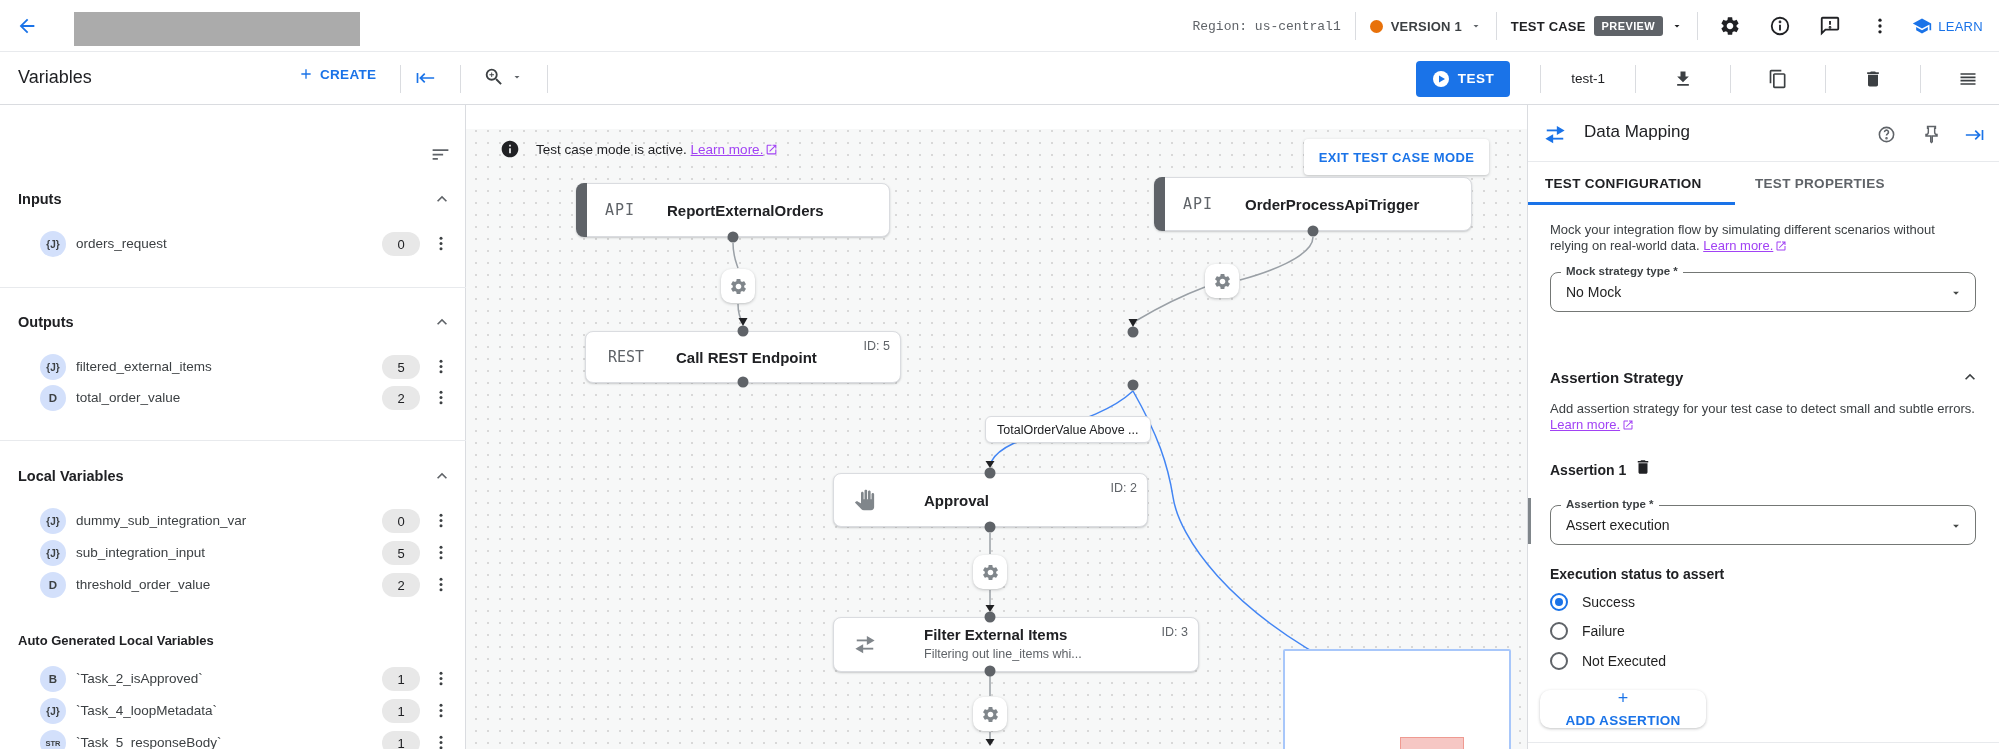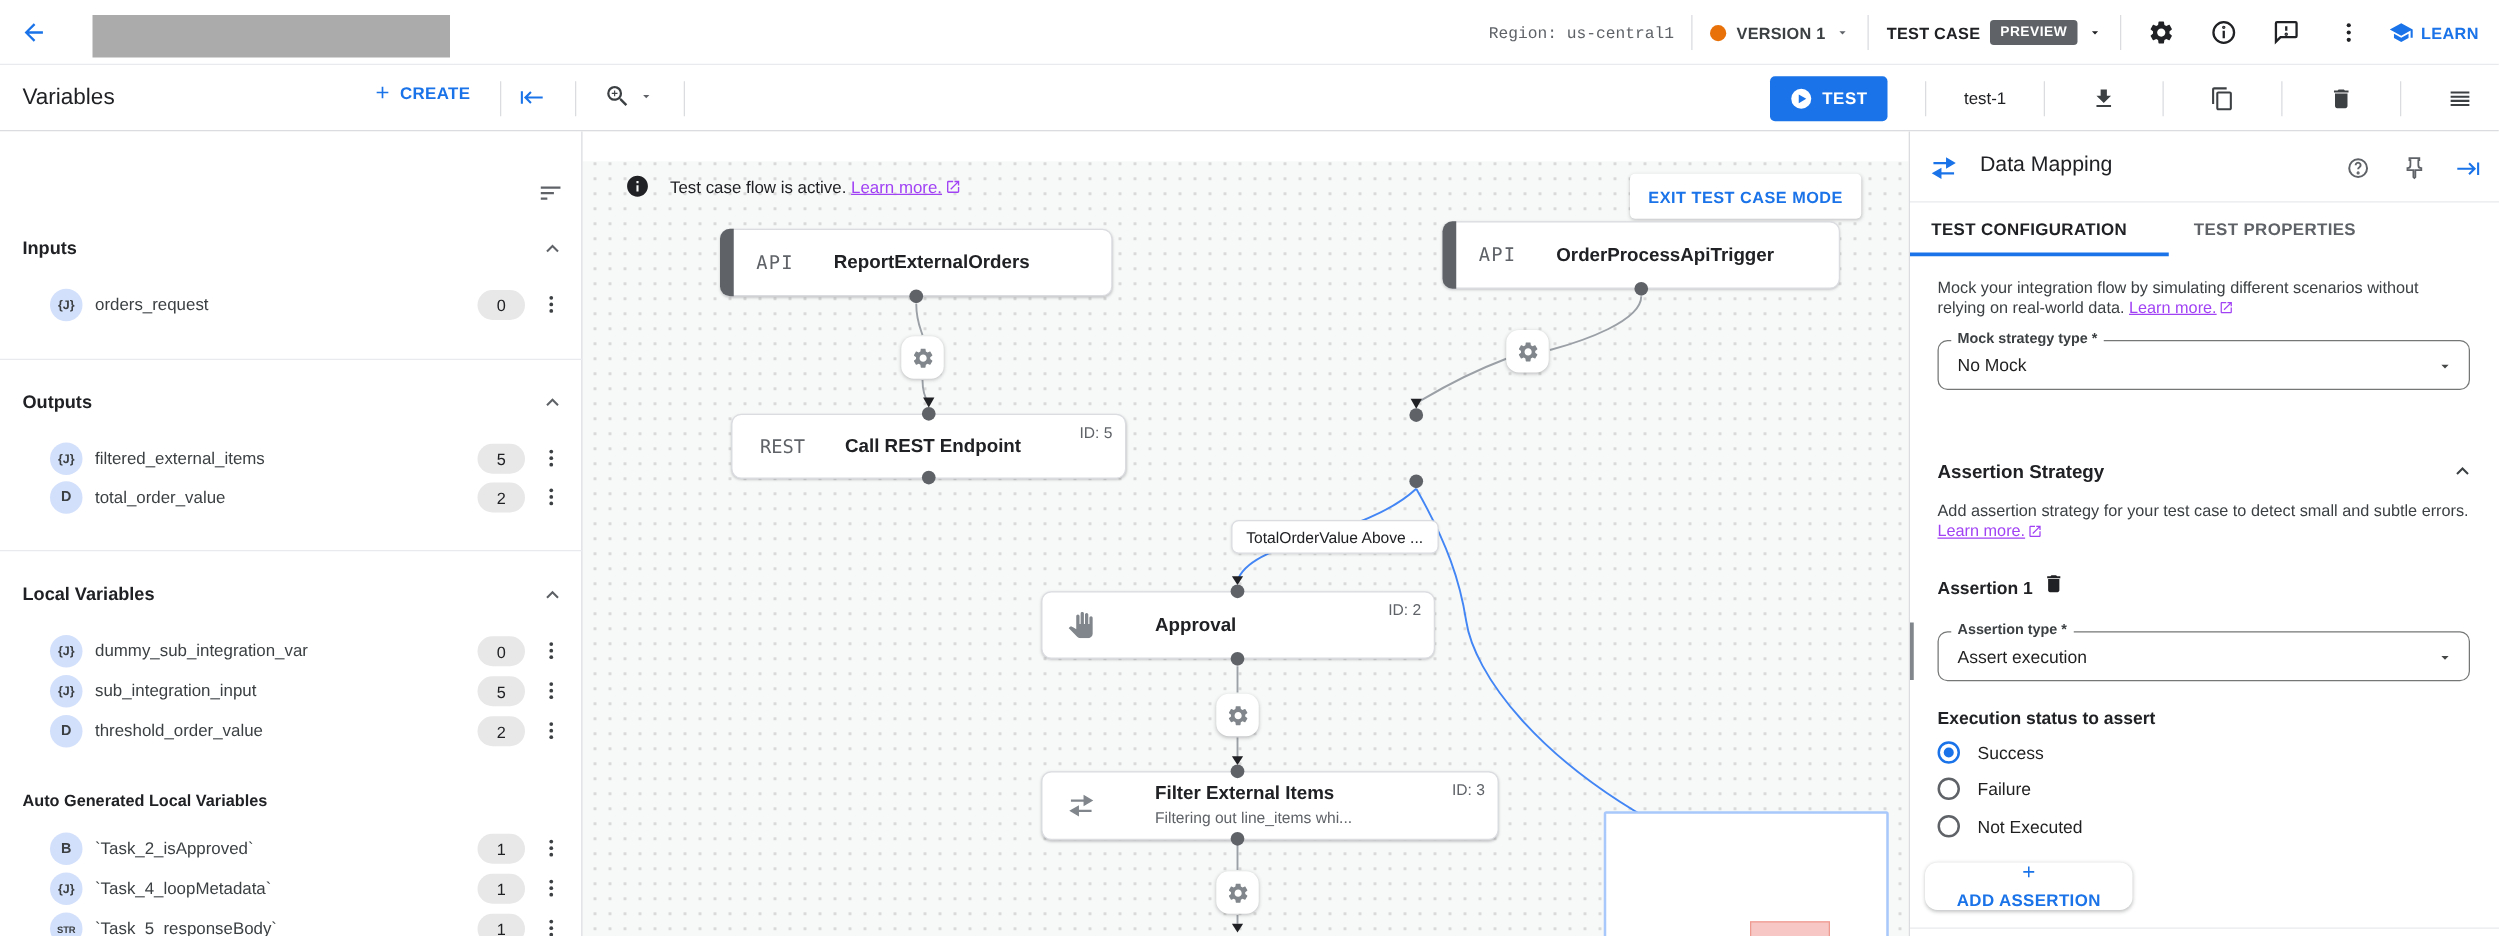--- a/index.html
+++ b/index.html
@@ -20,21 +20,21 @@
   .version-dot { width:13px; height:13px; border-radius:50%; background:#e8710a; }
   .version-label { font-size:13px; font-weight:700; color:#3c4043; letter-spacing:.2px; }
   .caret { color:#5f6368; font-size:10px; }
   .testcase-wrap { display:flex; align-items:center; gap:8px; }
   .testcase-label { font-size:13px; font-weight:700; color:#202124; letter-spacing:.2px; }
   .preview-badge { background:#5f6368; color:#fff; font-size:11px; font-weight:700; letter-spacing:.4px;
     padding:4px 8px; border-radius:3px; }
   .top-icon { width:36px; height:36px; display:flex; align-items:center; justify-content:center;
     color:#202124; cursor:pointer; }
   .learn-wrap { display:flex; align-items:center; gap:6px; color:#1a73e8; cursor:pointer; }
-  .learn-label { font-size:13px; font-weight:700; letter-spacing:.3px; }
+  .learn-label { font-size:13px; font-weight:400; letter-spacing:.3px; }
 
   
   #toolbar { position:absolute; left:0; top:52px; width:1999px; height:53px; background:#fff;
     border-bottom:1px solid #dadce0; z-index:25; }
   #vars-title { position:absolute; left:18px; top:15px; font-size:18px; color:#202124; }
   #create-btn { position:absolute; left:298px; top:14px; display:flex; align-items:center; gap:6px;
     color:#1a73e8; font-size:13.5px; font-weight:700; letter-spacing:.3px; cursor:pointer; }
   .tdiv { position:absolute; top:13px; width:1px; height:28px; background:#dadce0; }
   #collapse-left { position:absolute; left:415px; top:16px; color:#1a73e8; cursor:pointer; }
   #zoom-ctl { position:absolute; left:483px; top:14px; display:flex; align-items:center; gap:6px;
@@ -427,21 +427,21 @@
 </div>
 
 <div id="canvas">
   <div id="canvas-topstrip"></div>
 
   <div id="mode-banner">
     <svg width="20" height="20" viewBox="0 0 24 24" fill="#202124">
         <path d="M12 2C6.48 2 2 6.48 2 12s4.48 10 10 10 10-4.48 10-10S17.52 2 12 2zm1 15h-2v-6h2v6zm0-8h-2V7h2v2z"></path>
       </svg>
     <span id="banner-text">
-      <span>Test case flow is active.</span>
+      <span>Test case mode is active.</span>
       <span class="purple-link">Learn more.</span><span class="ext-icon"><svg width="13" height="13" viewBox="0 0 24 24" fill="#a142f4">
             <path d="M19 19H5V5h7V3H5c-1.11 0-2 .9-2 2v14c0 1.1.89 2 2 2h14c1.1 0 2-.9 2-2v-7h-2v7zM14 3v2h3.59l-9.83 9.83 1.41 1.41L19 6.41V10h2V3h-7z"></path>
           </svg></span>
     </span>
   </div>
   <div id="exit-btn">EXIT TEST CASE MODE</div>
 
   <div class="node" style="left:110px; top:78px; width:314px; height:54px">
     <div class="node-bar"></div>
     <span class="node-tag">API</span>

